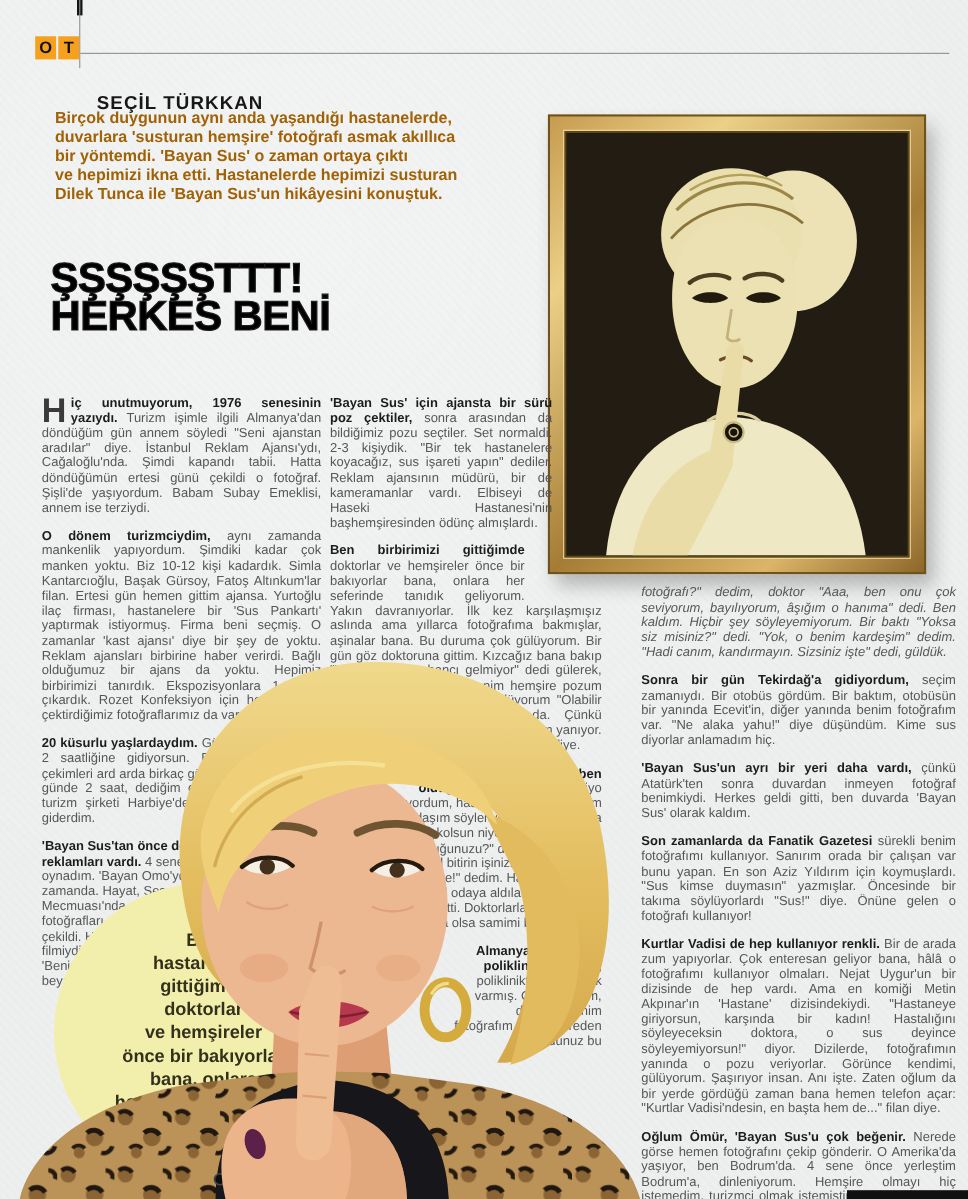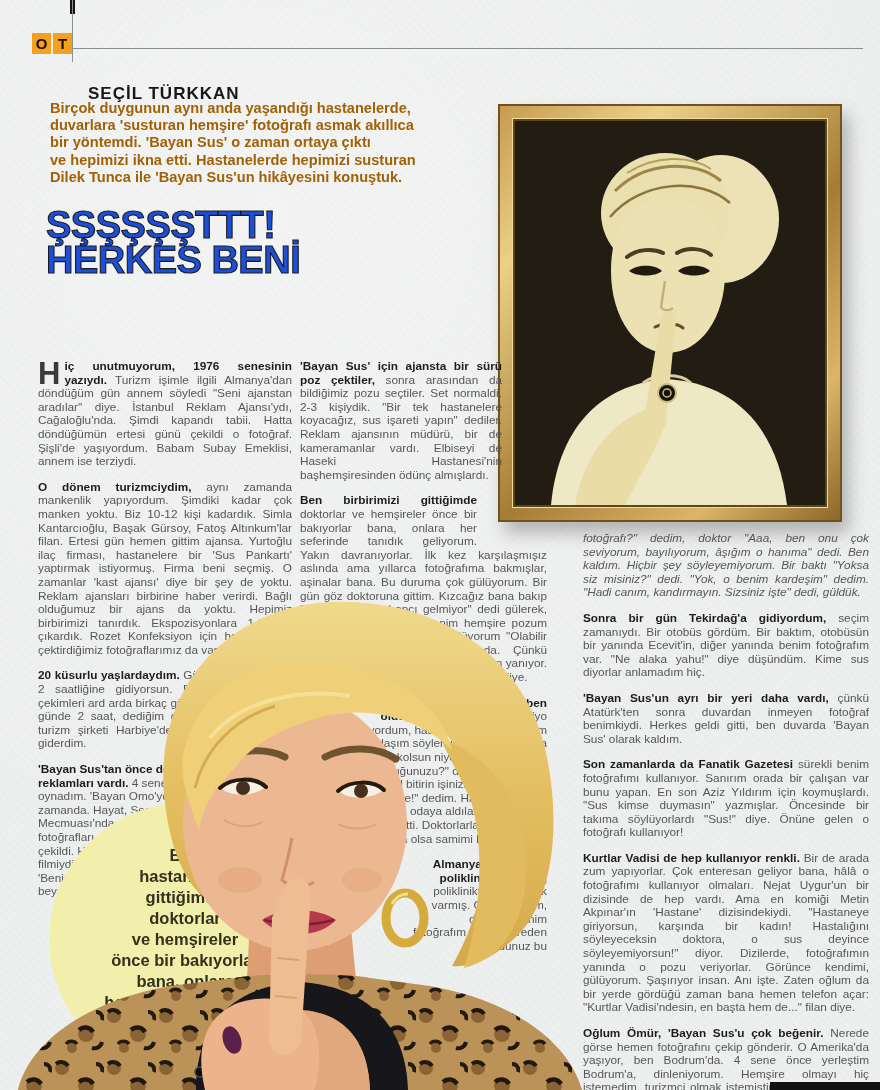--- a/index.html
+++ b/index.html
@@ -14,22 +14,22 @@
   .vrule-cap{position:absolute;left:70px;top:0;width:5px;height:14px;background:#141414;}
   .vrule{position:absolute;left:72px;top:0;width:1px;height:62px;background:#8f9293;}
   .hrule{position:absolute;left:73px;top:48px;width:790px;height:1px;background:#8c8f90;}
   .otlogo{position:absolute;left:32px;top:33px;display:flex;gap:2px;}
   .otlogo .bx{width:19px;height:21px;background:#F6A01D;color:#111;
     font-weight:bold;font-size:15px;line-height:21px;text-align:center;}
   .author{position:absolute;left:88px;top:52px;font-weight:bold;font-size:17px;
     letter-spacing:1px;color:#171717;margin-top:32px;}
   .intro{position:absolute;left:50px;top:100px;width:470px;font-weight:bold;
     font-size:14.6px;line-height:17.2px;color:#a16207;white-space:pre-line;}
-  .headline{position:absolute;left:46px;top:208px;font-weight:bold;font-size:38px;
-    line-height:35px;letter-spacing:-.5px;color:#1d4ed8;-webkit-text-stroke:1.1px #1b1b1a;}
+  .headline{position:absolute;left:46px;top:236px;font-weight:bold;font-size:38px;
+    line-height:35px;letter-spacing:-.5px;color:#000000;-webkit-text-stroke:1.1px #1b1b1a;}
   
   .frame{position:absolute;left:498px;top:104px;width:344px;height:418px;box-sizing:border-box;
     padding:15px;background:linear-gradient(135deg,#c59a4e 0%,#ecd088 22%,#a57c35 55%,#dcb569 80%,#8a6527 100%);
     box-shadow:7px 11px 16px rgba(40,40,40,.3), inset 0 0 0 2px #6e5220;}
   .frame-in{width:100%;height:100%;box-sizing:border-box;border:2px solid #5d4517;
     outline:1px solid #f0dc9e;background:#221c13;}
   .frame-in svg{display:block;width:100%;height:100%;}
   
   .col{position:absolute;font-size:11.8px;line-height:13.6px;color:#565658;}
   .col p{margin:0 0 12px;text-align:justify;}

